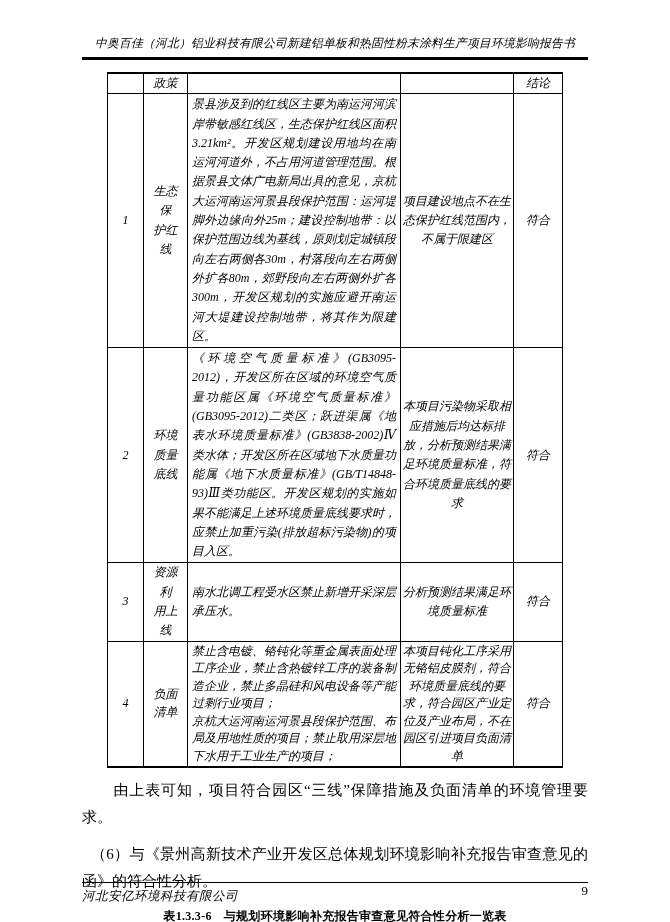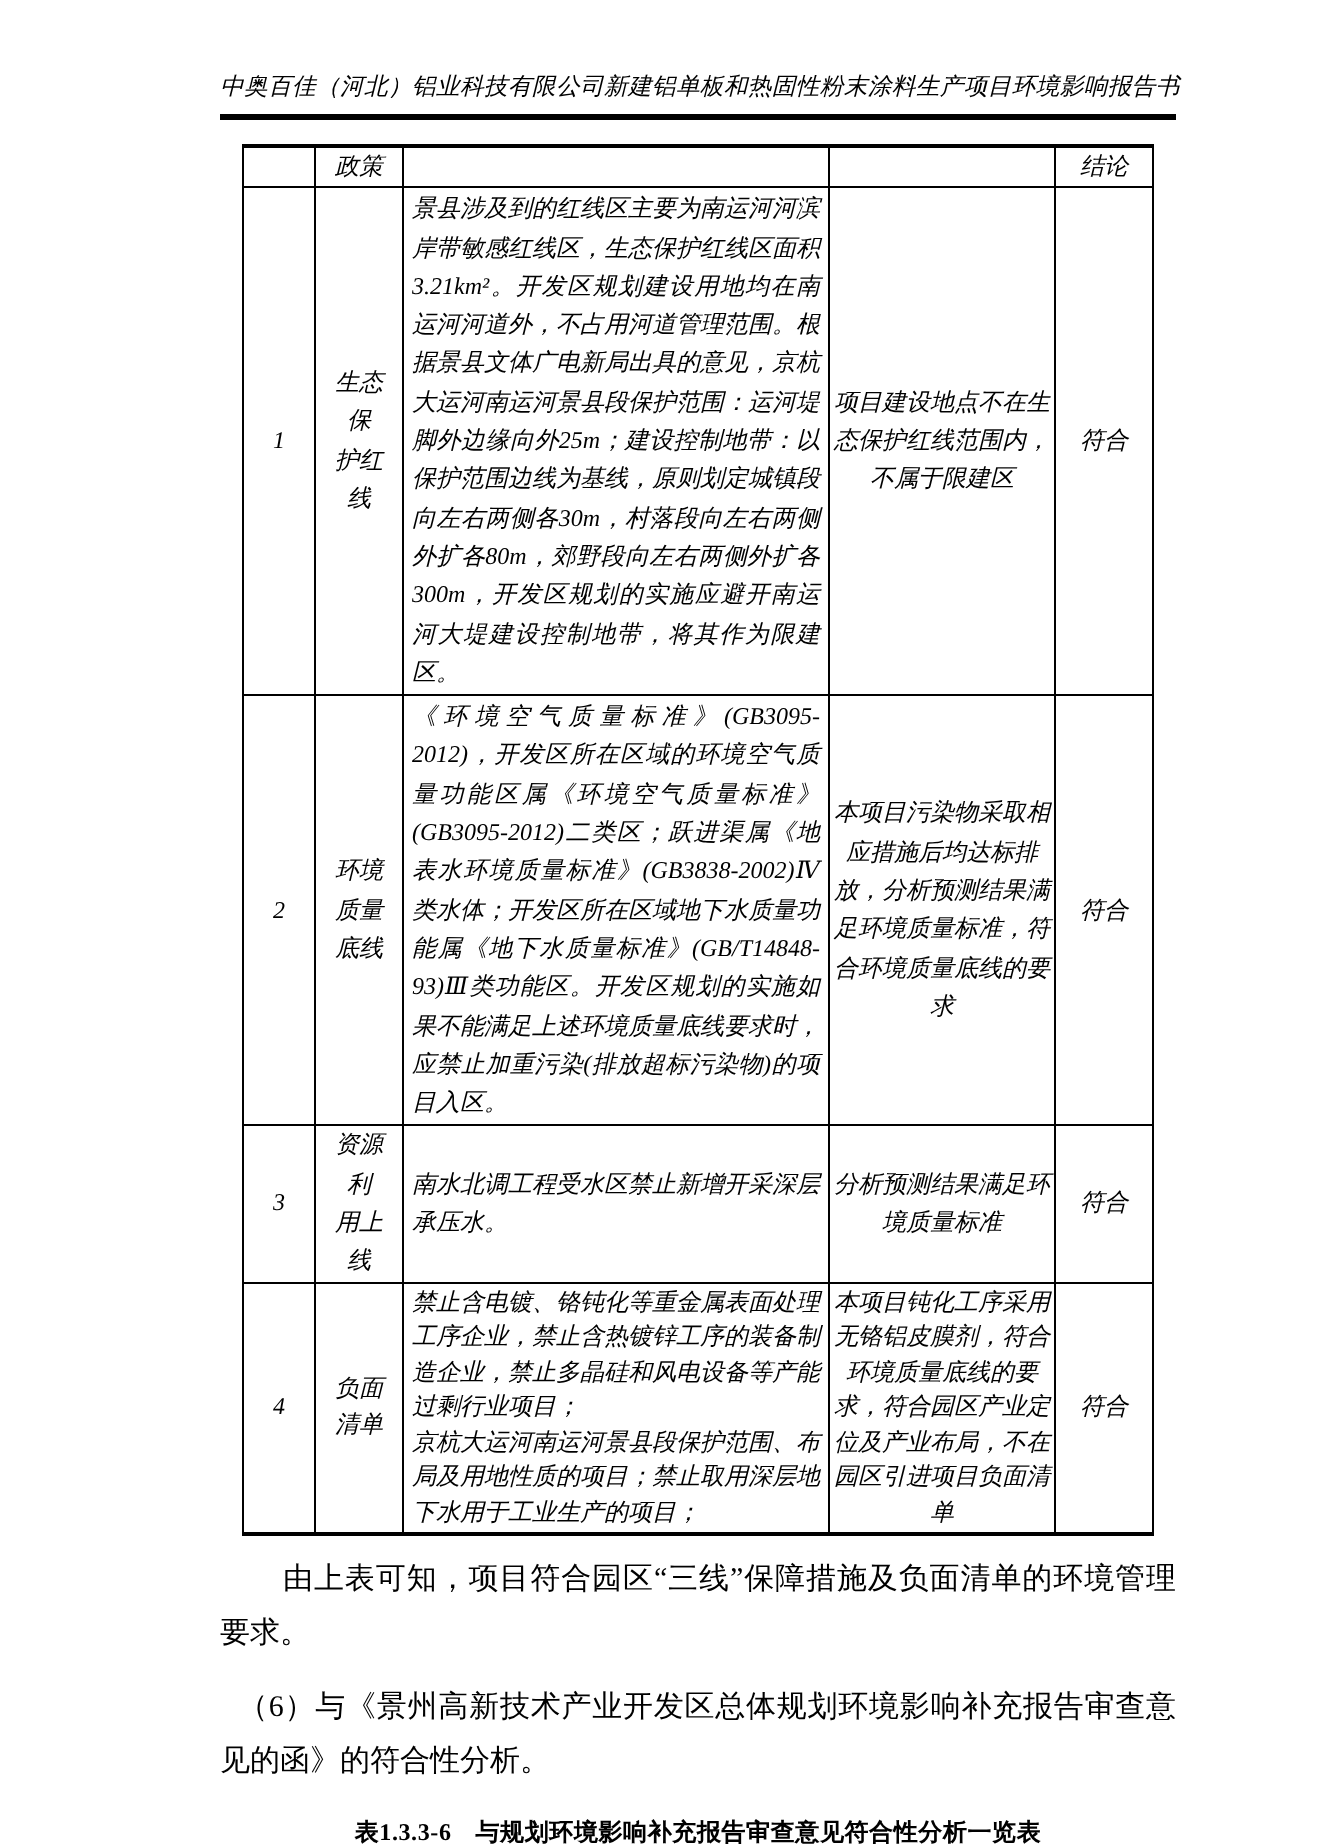--- a/index.html
+++ b/index.html
@@ -8,21 +8,20 @@
     background: #ffffff;
     color: #000000;
     font-family: "Liberation Serif", "DejaVu Serif", serif;
     position: relative;
     overflow: hidden;
   }
   .page {
     position: absolute;
     inset: 0;
     padding: 36px 82px 0 82px;
-    margin-left: 28px;
   }
   
   .doc-header-title {
     text-align: center;
     font-size: 11.8px;
     font-style: italic;
     letter-spacing: 0.2px;
     white-space: nowrap;
   }
   .double-rule {
@@ -163,14 +162,21 @@
   </tbody>
     </table>
 
   <p class="body-p p1">由上表可知，项目符合园区“三线”保障措施及负面清单的环境管理要求。</p>
   <p class="body-p p2">（6）与《景州高新技术产业开发区总体规划环境影响补充报告审查意见的函》的符合性分析。</p>
 
   <div class="tbl-caption">
     <span class="cap-label">表1.3.3-6</span><span>与规划环境影响补充报告审查意见符合性分析一览表</span>
   </div>
 
+  <div class="doc-footer">
+    <div class="footer-rule"></div>
+    <div class="footer-row">
+      <span class="footer-company">河北安亿环境科技有限公司</span>
+      <span class="footer-page">9</span>
+    </div>
+  </div>
 
 </div>
 
 </body></html>

